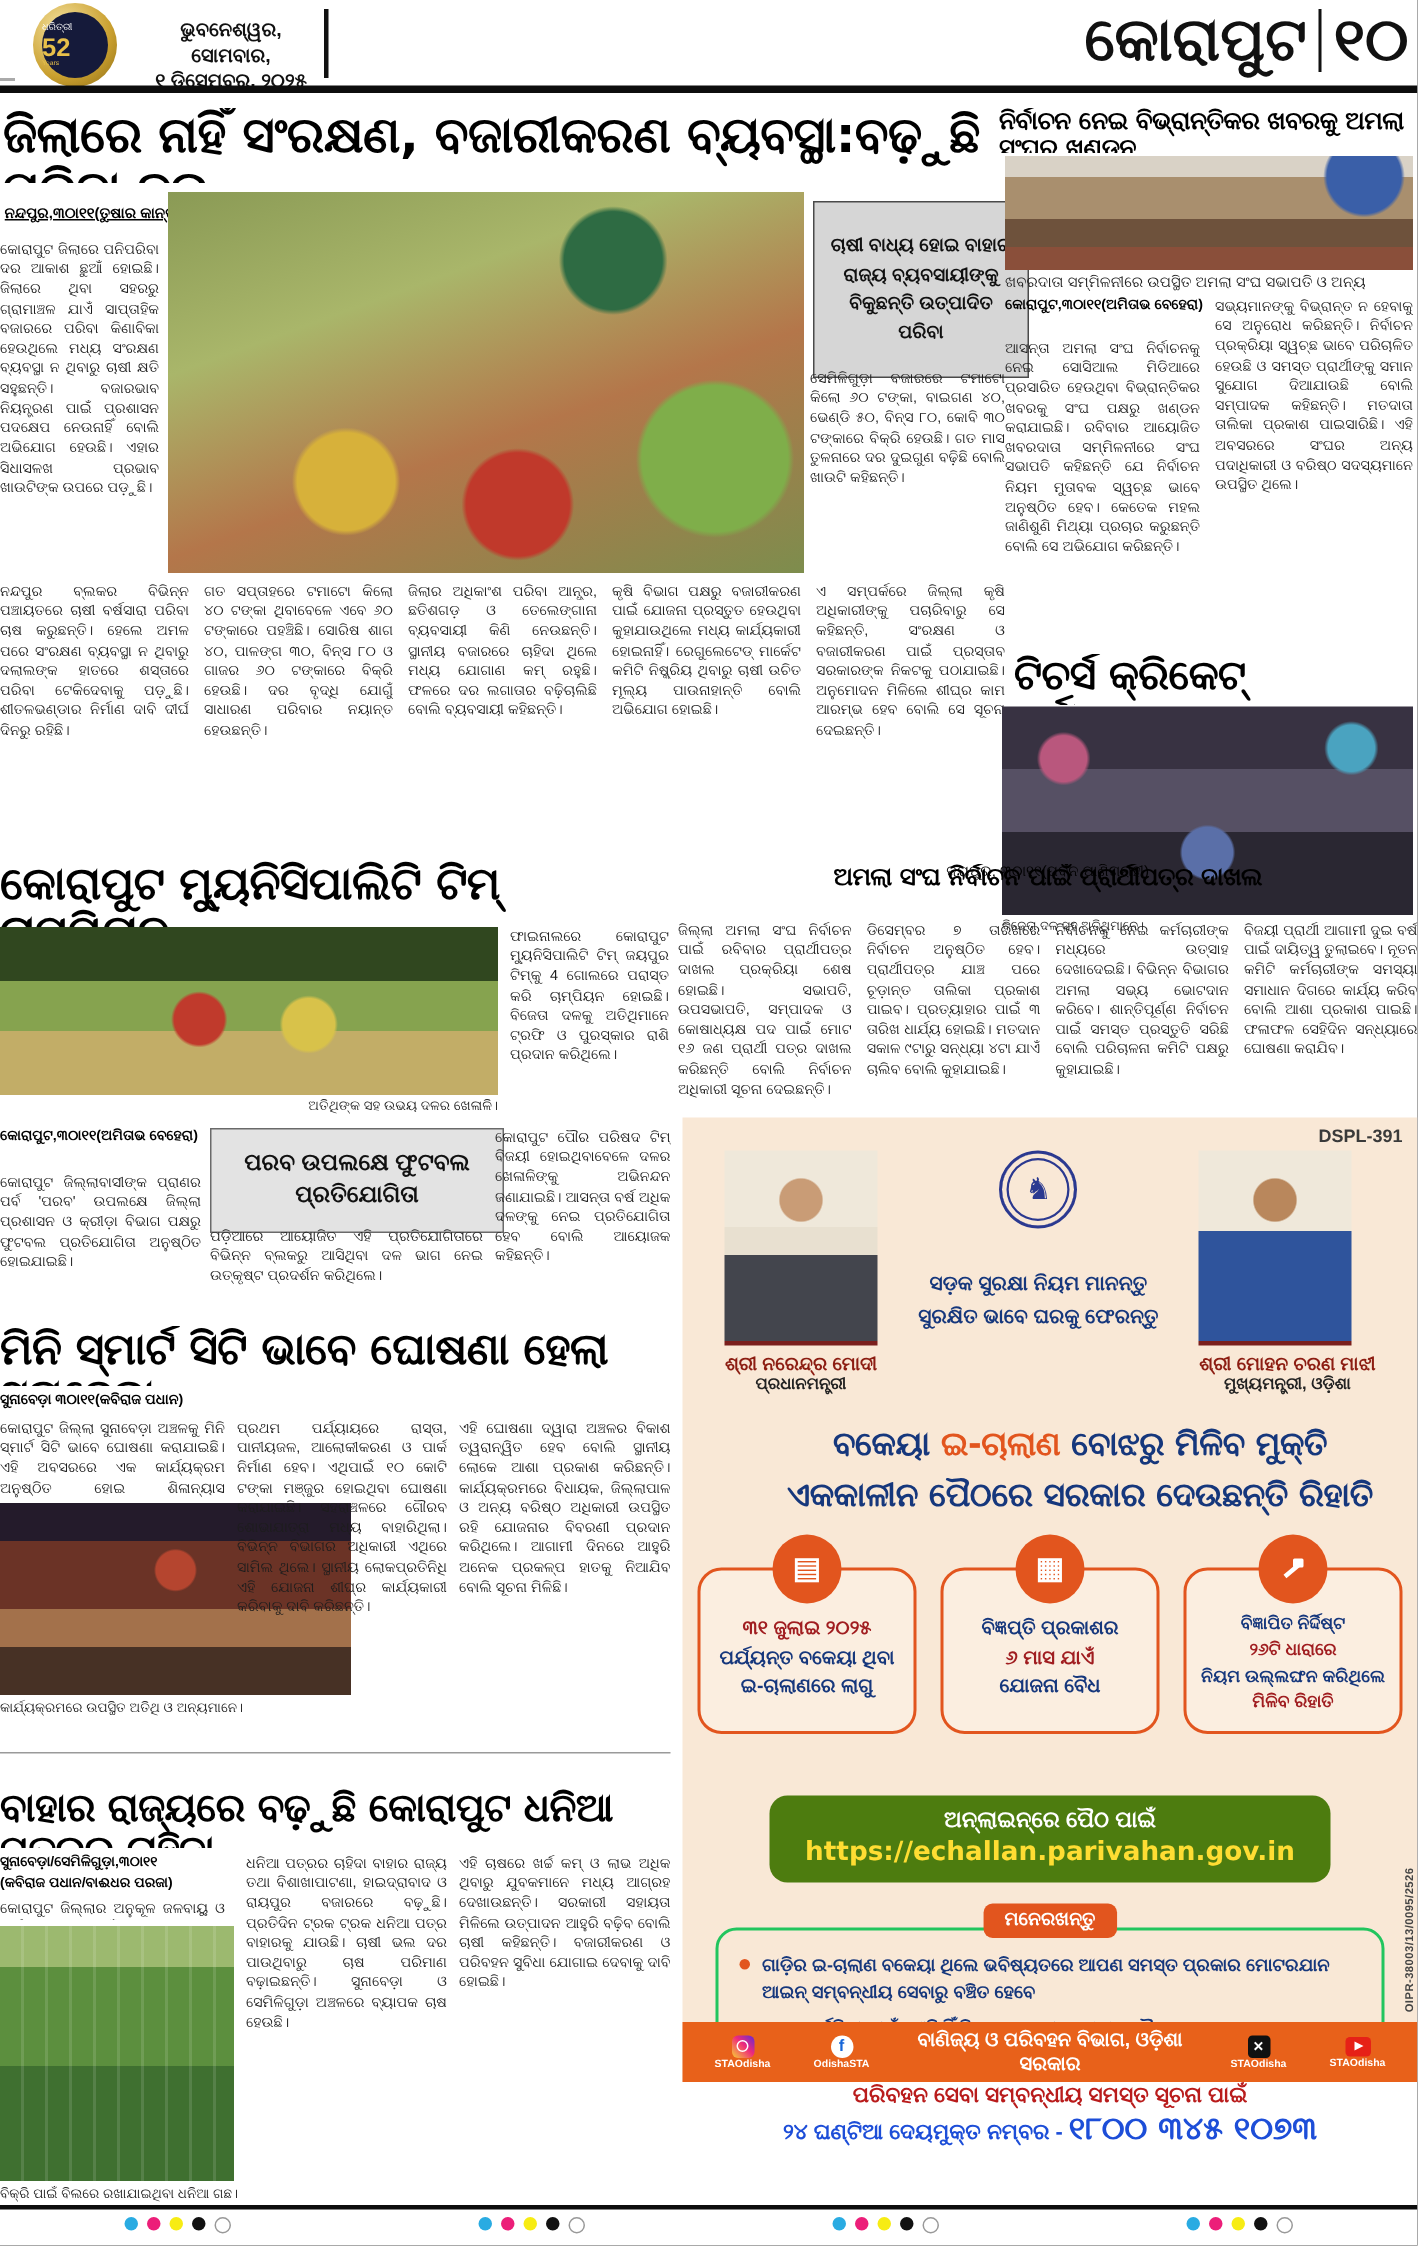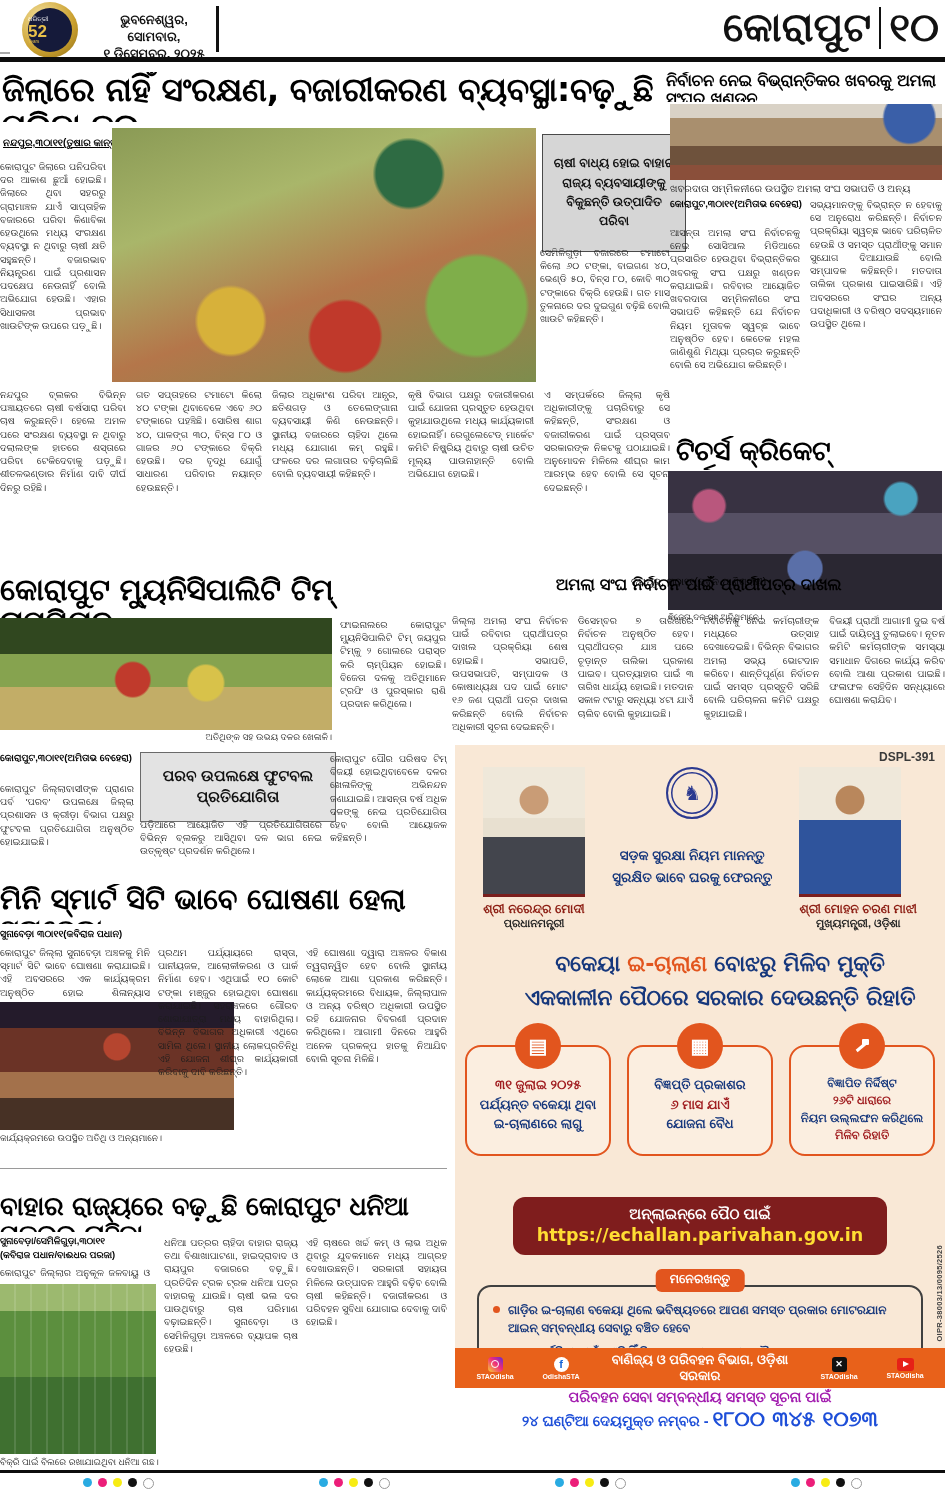--- a/index.html
+++ b/index.html
@@ -56,30 +56,30 @@
   .emblem span{color:#2b3990;font-size:20px;line-height:1;}
   .slogan{font-size:13.5px;font-weight:800;color:#16377c;text-align:center;line-height:1.6;margin-top:26px;}
   .ad-h{position:absolute;width:100%;text-align:center;font-size:22px;font-weight:800;color:#16377c;
         font-family:"DejaVu Sans",sans-serif;letter-spacing:-0.3px;margin-left:20px;}
   .ad-h .orange{color:#e2551e;}
   .card{position:relative;width:146px;border:2px solid #e2551e;border-radius:16px;background:#fbeee0;
         padding:28px 8px 10px;text-align:center;font-weight:800;line-height:1.5;}
   .card .ic{position:absolute;left:50%;top:-24px;transform:translateX(-50%);width:46px;height:46px;border-radius:50%;
         background:#e2551e;display:flex;align-items:center;justify-content:center;color:#fff;font-size:20px;}
   .blue{color:#16377c;} .red{color:#a01d20;}
-  .pill{position:absolute;left:58px;width:374px;height:58px;background:#7f1d1d;border-radius:12px;
+  .pill{position:absolute;left:58px;width:374px;height:58px;background:#4d7c0f;border-radius:12px;
         display:flex;flex-direction:column;align-items:center;justify-content:center;line-height:1.35;}
   .pill .l1{color:#fff;font-weight:800;font-size:15px;}
   .pill .l2{color:#ffdd33;font-weight:800;font-size:17.5px;font-family:"DejaVu Sans",sans-serif;}
   .rtab{position:absolute;left:50%;transform:translateX(-50%);background:#e2551e;color:#fff;font-weight:800;
         font-size:12.5px;padding:3px 14px 5px;border-radius:6px;z-index:2;}
-  .rbox{position:absolute;left:22px;width:446px;border:2px solid #404040;border-radius:14px;padding:14px 14px 10px;}
+  .rbox{position:absolute;left:22px;width:446px;border:2px solid #22c55e;border-radius:14px;padding:14px 14px 10px;}
   .bullet{display:flex;gap:8px;font-size:12px;font-weight:800;color:#16377c;line-height:1.5;margin-bottom:6px;}
   .dot{flex:0 0 7px;width:7px;height:7px;border-radius:50%;background:#e2551e;margin-top:5px;}
-  .info1{position:absolute;width:100%;text-align:center;font-size:14.5px;font-weight:800;color:#a21caf;}
+  .info1{position:absolute;width:100%;text-align:center;font-size:14.5px;font-weight:800;color:#b91c1c;}
   .info2{position:absolute;width:100%;text-align:center;font-size:14.5px;font-weight:800;color:#1d4ed8;}
   .info2 .big{font-size:21px;font-family:"DejaVu Sans",sans-serif;}
   .ad-footer{position:absolute;left:0;bottom:0;width:100%;height:40px;background:#e8611a;
              display:flex;align-items:center;padding:0 12px;gap:10px;}
   .soc{display:flex;flex-direction:column;align-items:center;gap:1px;width:56px;}
   .soc .lbl{font-size:7px;font-weight:800;color:#fff;}
   .ig{width:15px;height:15px;border-radius:4px;background:linear-gradient(45deg,#f9ce34,#ee2a7b 55%,#6228d7);position:relative;}
   .ig::after{content:"";position:absolute;left:3.5px;top:3.5px;width:6px;height:6px;border:1.5px solid #fff;border-radius:50%;}
   .fbc{width:15px;height:15px;border-radius:50%;background:#fff;color:#1565d8;font-weight:800;font-size:11px;
        display:flex;align-items:center;justify-content:center;}
@@ -164,21 +164,21 @@
        radial-gradient(circle at 50% 70%, #5a6fa8 0 10%, rgba(0,0,0,0) 11%),
        linear-gradient(180deg,#383242 0 30%,#565064 30% 60%,#2a2732 60% 100%);"></div>
   <div class="abs caption clip" style="left:668px;top:612px;width:274px;height:12px;font-size:8.6px;">ବିଜେତା ଦଳ ସହ ଅତିଥିମାନେ।</div>
 
   <div class="abs headline clip" style="left:0;top:574px;width:448px;height:44px;font-size:30px;">କୋରାପୁଟ ମ୍ୟୁନିସିପାଲିଟି ଟିମ୍ ଚାମ୍ପିୟନ</div>
   <div class="abs photo" style="left:0;top:618px;width:332px;height:112px;background:
        radial-gradient(circle at 40% 55%, #c03a2c 0 8%, rgba(0,0,0,0) 9%),
        radial-gradient(circle at 62% 58%, #d8c24a 0 8%, rgba(0,0,0,0) 9%),
        linear-gradient(180deg,#30471f 0 32%,#86a34f 32% 62%,#c2ad67 62% 100%);"></div>
   <div class="abs caption clip" style="left:110px;top:732px;width:222px;height:12px;text-align:right;">ଅତିଥିଙ୍କ ସହ ଉଭୟ ଦଳର ଖେଳାଳି।</div>
-  <div class="abs body-txt clip" style="left:340px;top:618px;width:106px;height:126px;">ଫାଇନାଲରେ କୋରାପୁଟ ମ୍ୟୁନିସିପାଲିଟି ଟିମ୍ ଜୟପୁର ଟିମ୍‌କୁ ୨ ଗୋଲରେ ପରାସ୍ତ କରି ଚାମ୍ପିୟନ ହୋଇଛି। ବିଜେତା ଦଳକୁ ଅତିଥିମାନେ ଟ୍ରଫି ଓ ପୁରସ୍କାର ରାଶି ପ୍ରଦାନ କରିଥିଲେ।</div>
+  <div class="abs body-txt clip" style="left:340px;top:618px;width:106px;height:126px;">ଫାଇନାଲରେ କୋରାପୁଟ ମ୍ୟୁନିସିପାଲିଟି ଟିମ୍ ଜୟପୁର ଟିମ୍‌କୁ 4 ଗୋଲରେ ପରାସ୍ତ କରି ଚାମ୍ପିୟନ ହୋଇଛି। ବିଜେତା ଦଳକୁ ଅତିଥିମାନେ ଟ୍ରଫି ଓ ପୁରସ୍କାର ରାଶି ପ୍ରଦାନ କରିଥିଲେ।</div>
 
   <div class="abs headline clip" style="left:452px;top:576px;width:493px;height:22px;font-size:16.5px;text-align:center;">ଅମଲା ସଂଘ ନିର୍ବାଚନ ପାଇଁ ପ୍ରାର୍ଥୀପତ୍ର ଦାଖଲ</div>
   <div class="abs byline clip" style="left:452px;top:576px;width:493px;height:14px;text-align:center;font-weight:400;">ଜୟପୁର, ୩୦ା୧୧(ପବନ ପାଣିଗ୍ରାହୀ)</div>
   <div class="abs cols" style="left:452px;top:614px;width:493px;height:132px;">
     <div class="col body-txt">ଜିଲ୍ଲା ଅମଲା ସଂଘ ନିର୍ବାଚନ ପାଇଁ ରବିବାର ପ୍ରାର୍ଥୀପତ୍ର ଦାଖଲ ପ୍ରକ୍ରିୟା ଶେଷ ହୋଇଛି। ସଭାପତି, ଉପସଭାପତି, ସମ୍ପାଦକ ଓ କୋଷାଧ୍ୟକ୍ଷ ପଦ ପାଇଁ ମୋଟ ୧୬ ଜଣ ପ୍ରାର୍ଥୀ ପତ୍ର ଦାଖଲ କରିଛନ୍ତି ବୋଲି ନିର୍ବାଚନ ଅଧିକାରୀ ସୂଚନା ଦେଇଛନ୍ତି।</div>
     <div class="col body-txt">ଡିସେମ୍ବର ୭ ତାରିଖରେ ନିର୍ବାଚନ ଅନୁଷ୍ଠିତ ହେବ। ପ୍ରାର୍ଥୀପତ୍ର ଯାଞ୍ଚ ପରେ ଚୂଡ଼ାନ୍ତ ତାଲିକା ପ୍ରକାଶ ପାଇବ। ପ୍ରତ୍ୟାହାର ପାଇଁ ୩ ତାରିଖ ଧାର୍ଯ୍ୟ ହୋଇଛି। ମତଦାନ ସକାଳ ୯ଟାରୁ ସନ୍ଧ୍ୟା ୪ଟା ଯାଏଁ ଚାଲିବ ବୋଲି କୁହାଯାଇଛି।</div>
     <div class="col body-txt">ନିର୍ବାଚନକୁ ନେଇ କର୍ମଚାରୀଙ୍କ ମଧ୍ୟରେ ଉତ୍ସାହ ଦେଖାଦେଇଛି। ବିଭିନ୍ନ ବିଭାଗର ଅମଲା ସଭ୍ୟ ଭୋଟଦାନ କରିବେ। ଶାନ୍ତିପୂର୍ଣ୍ଣ ନିର୍ବାଚନ ପାଇଁ ସମସ୍ତ ପ୍ରସ୍ତୁତି ସରିଛି ବୋଲି ପରିଚାଳନା କମିଟି ପକ୍ଷରୁ କୁହାଯାଇଛି।</div>
     <div class="col body-txt">ବିଜୟୀ ପ୍ରାର୍ଥୀ ଆଗାମୀ ଦୁଇ ବର୍ଷ ପାଇଁ ଦାୟିତ୍ୱ ତୁଲାଇବେ। ନୂତନ କମିଟି କର୍ମଚାରୀଙ୍କ ସମସ୍ୟା ସମାଧାନ ଦିଗରେ କାର୍ଯ୍ୟ କରିବ ବୋଲି ଆଶା ପ୍ରକାଶ ପାଇଛି। ଫଳାଫଳ ସେହିଦିନ ସନ୍ଧ୍ୟାରେ ଘୋଷଣା କରାଯିବ।</div>
   </div>
 

